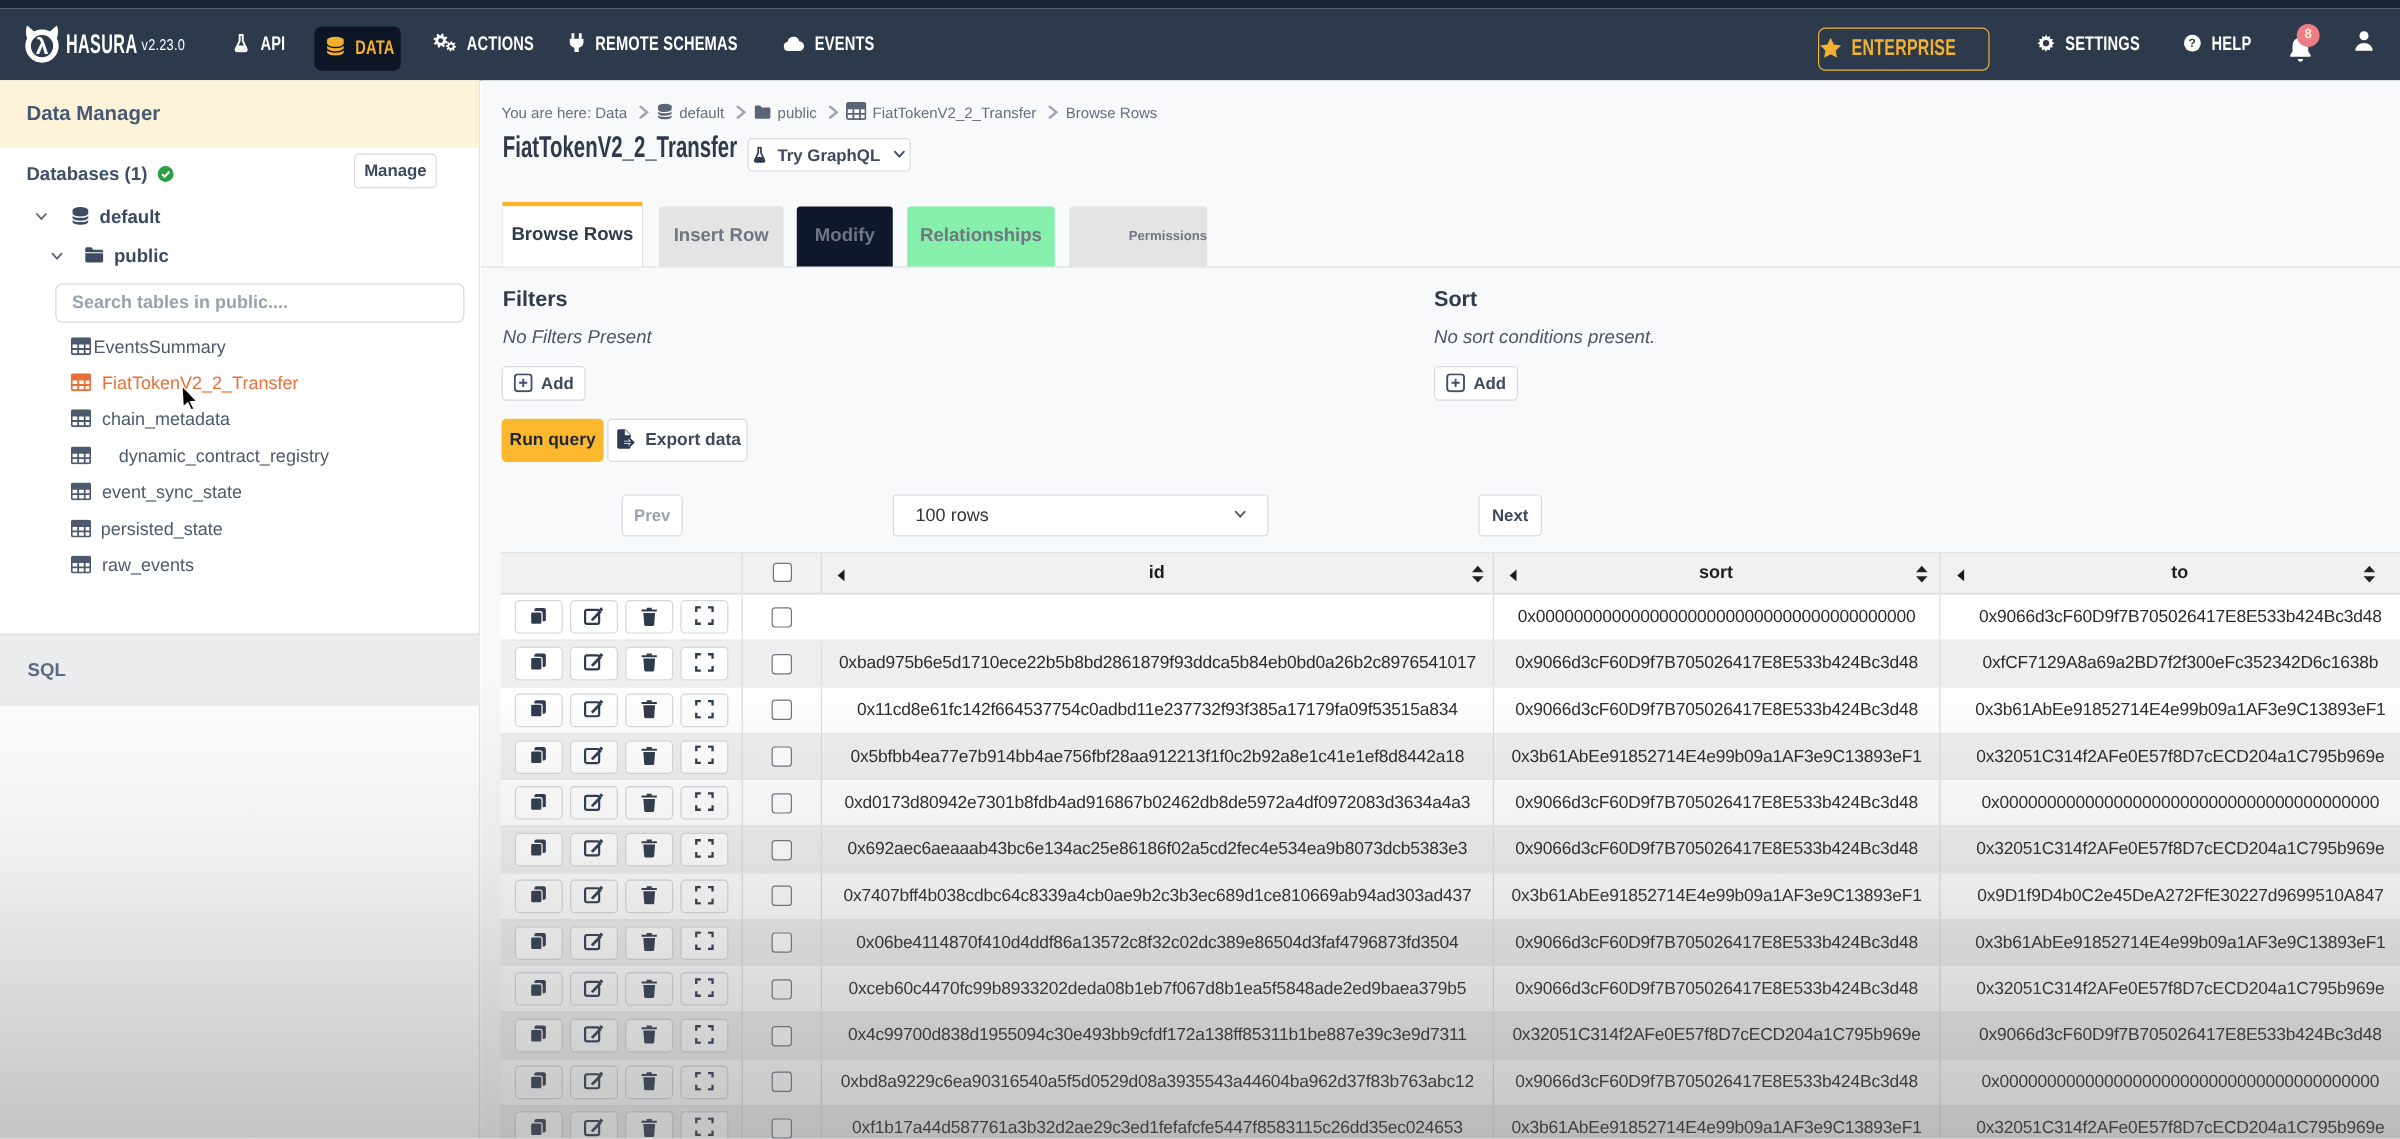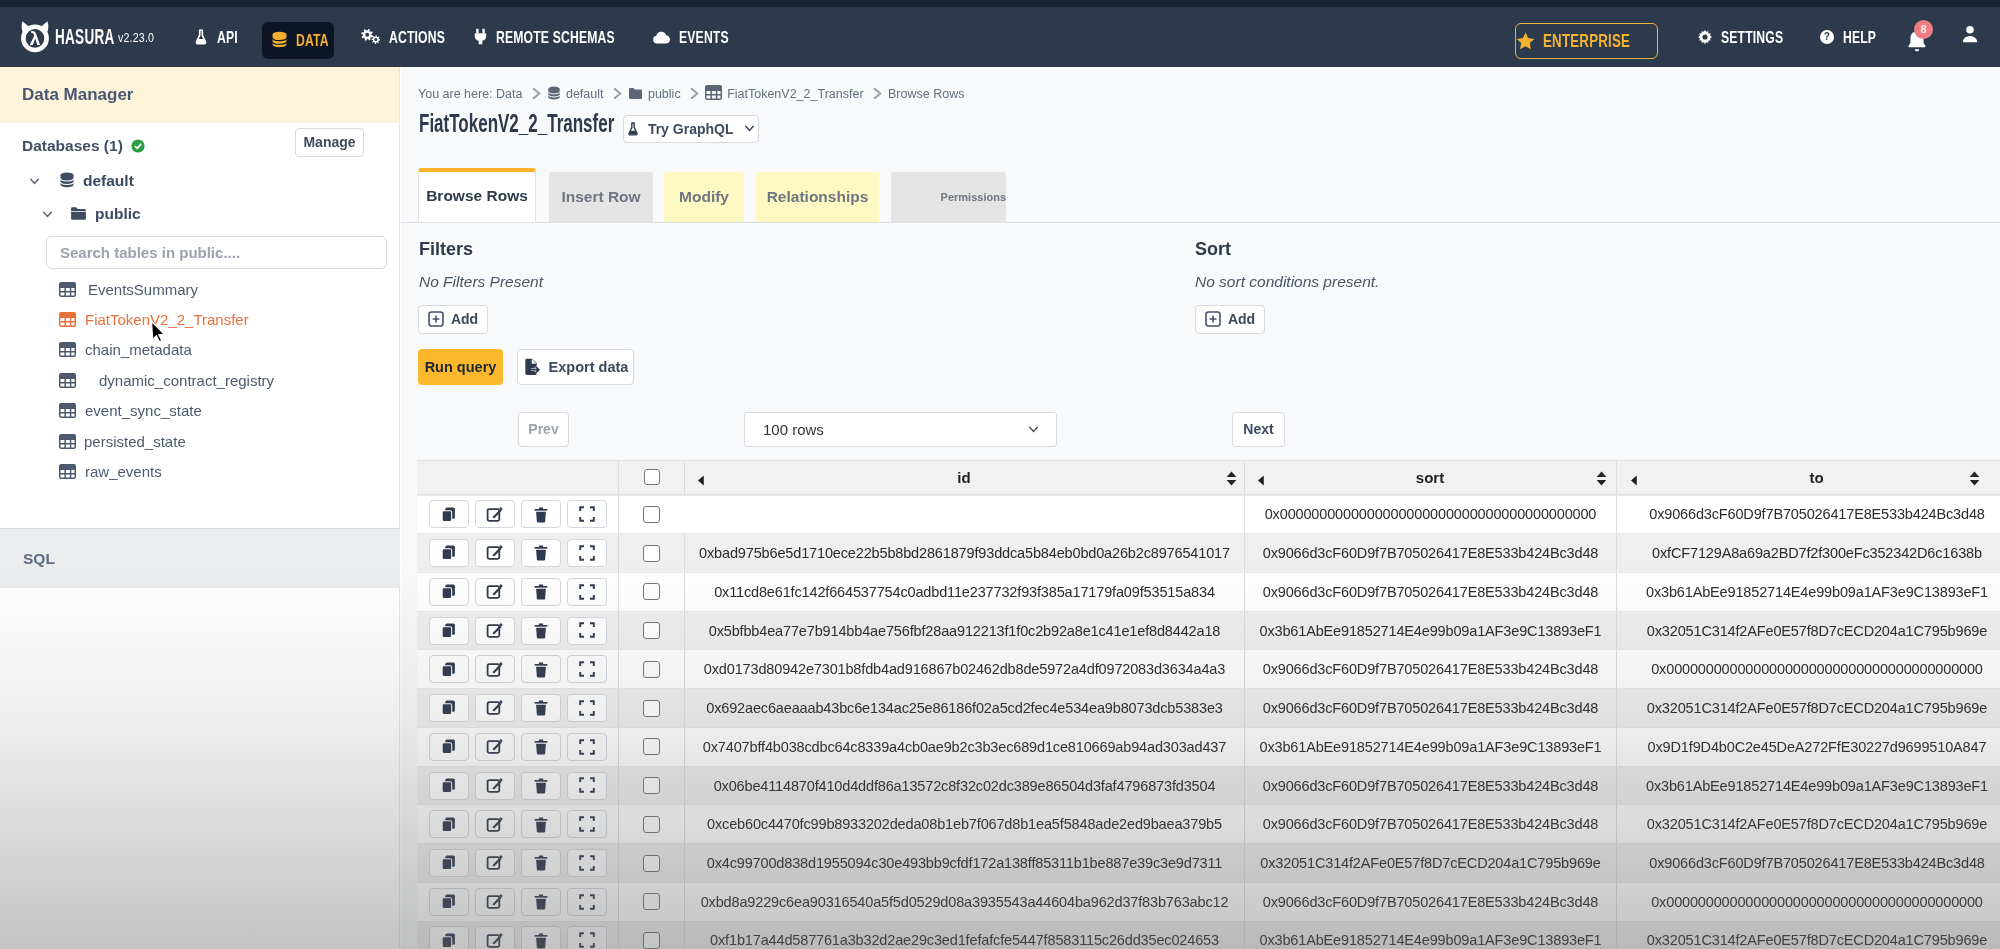--- a/index.html
+++ b/index.html
@@ -102,21 +102,21 @@
       </svg></div>
   <div style="position:absolute;left:70px;top:138px;font-weight:bold;font-size:15.5px;color:#3a4a63"><svg width="17" height="15" viewBox="0 0 16 14" style="vertical-align:-2px">
         <path d="M1 2.2 a1.2 1.2 0 0 1 1.2-1.2 h3.6 l1.5 1.8 h6.5 a1.2 1.2 0 0 1 1.2 1.2 v0.8 h-14 Z" fill="#3e4c63"></path>
         <path d="M1 5.6 h14 v6 a1.2 1.2 0 0 1 -1.2 1.2 h-11.6 a1.2 1.2 0 0 1 -1.2 -1.2 Z" fill="#3e4c63"></path>
       </svg><span style="margin-left:8px">public</span></div>
   <div style="position:absolute;left:46px;top:169px;width:341px;height:33px;background:#fff;border:1px solid #d7dade;border-radius:6px;line-height:31px;padding-left:13px;color:#9aa2ad;font-size:15px;font-weight:bold">Search tables in public....</div>
   <div style="position:absolute;left:59px;top:207.5px;height:30px;line-height:30px;color:#4d5a6e;font-size:15px;white-space:nowrap"><svg width="17" height="15" viewBox="0 0 16 14" style="vertical-align:-2px">
         <rect x="0.7" y="0.7" width="14.6" height="12.6" rx="1.2" fill="none" stroke="#4d5a6e" stroke-width="1.4"></rect>
         <path d="M0.7 5 h14.6 M0.7 9.2 h14.6 M5.8 5 V13.3 M10.9 5 V13.3" stroke="#4d5a6e" stroke-width="1.4"></path>
         <rect x="0.7" y="0.7" width="14.6" height="4.3" fill="#4d5a6e"></rect>
-      </svg><span style="margin-left:12px">EventsSummary</span></div>
+      </svg><span style="margin-left:2px">EventsSummary</span></div>
 <div style="position:absolute;left:59px;top:237.5px;height:30px;line-height:30px;color:#e8703a;font-size:15px;white-space:nowrap"><svg width="17" height="15" viewBox="0 0 16 14" style="vertical-align:-2px">
         <rect x="0.7" y="0.7" width="14.6" height="12.6" rx="1.2" fill="none" stroke="#e8703a" stroke-width="1.4"></rect>
         <path d="M0.7 5 h14.6 M0.7 9.2 h14.6 M5.8 5 V13.3 M10.9 5 V13.3" stroke="#e8703a" stroke-width="1.4"></path>
         <rect x="0.7" y="0.7" width="14.6" height="4.3" fill="#e8703a"></rect>
       </svg><span style="margin-left:9px">FiatTokenV2_2_Transfer</span></div>
 <div style="position:absolute;left:59px;top:268.0px;height:30px;line-height:30px;color:#4d5a6e;font-size:15px;white-space:nowrap"><svg width="17" height="15" viewBox="0 0 16 14" style="vertical-align:-2px">
         <rect x="0.7" y="0.7" width="14.6" height="12.6" rx="1.2" fill="none" stroke="#4d5a6e" stroke-width="1.4"></rect>
         <path d="M0.7 5 h14.6 M0.7 9.2 h14.6 M5.8 5 V13.3 M10.9 5 V13.3" stroke="#4d5a6e" stroke-width="1.4"></path>
         <rect x="0.7" y="0.7" width="14.6" height="4.3" fill="#4d5a6e"></rect>
       </svg><span style="margin-left:9px">chain_metadata</span></div>
@@ -169,38 +169,38 @@
   <div class="hbtn" style="left:222px;top:48px;width:136px;height:28px;line-height:26px;font-size:14px;white-space:nowrap"><svg width="14" height="14" viewBox="0 0 14 16" style="vertical-align:-2px">
         <path d="M5 1.2 h4 M5.7 1.2 v5 L2.5 12.8 a1.3 1.3 0 0 0 1.2 1.9 h6.6 a1.3 1.3 0 0 0 1.2-1.9 L8.3 6.2 v-5" fill="none" stroke="#2e3a4d" stroke-width="1.6"></path>
         <path d="M4.4 10 h5.2 l1.5 3.2 a0.6 0.6 0 0 1 -0.6 0.9 h-7 a0.6 0.6 0 0 1 -0.6-0.9 Z" fill="#2e3a4d"></path>
       </svg><span style="margin-left:8px">Try GraphQL</span> <span style="margin-left:6px"><svg width="13" height="13" viewBox="0 0 12 12" style="vertical-align:-1px">
           <path d="M2.5 4 L6 7.8 L9.5 4" fill="none" stroke="#3d4a5e" stroke-width="1.4" stroke-linecap="round"></path>
         </svg></span></div>
 
   <div style="position:absolute;left:0px;top:155px;width:1599px;border-bottom:1px solid #dfe1e4"></div>
   <div style="position:absolute;left:17px;top:101px;width:118px;height:54px;background:#fff;border:1px solid #dfe1e4;border-bottom:none;border-top:4px solid #fcb32c;border-radius:3px 3px 0 0;text-align:center;line-height:48px;font-weight:bold;font-size:15.5px;color:#2f3a4c">Browse Rows</div>
   <div class="tab" style="position:absolute;left:148px;top:105px;width:104px;height:50px;background:#e4e4e5;border-radius:3px 3px 0 0;text-align:center;line-height:50px;font-weight:bold;font-size:15.5px;color:#6f7681">Insert Row</div>
-  <div class="tab" style="position:absolute;left:263px;top:105px;width:80px;height:50px;background:#fef9c3;border-radius:3px 3px 0 0;text-align:center;line-height:50px;font-weight:bold;font-size:15.5px;color:#6f7681">Modify</div>
-  <div class="tab" style="position:absolute;left:355px;top:105px;width:123px;height:50px;background:#fef9c3;border-radius:3px 3px 0 0;text-align:center;line-height:50px;font-weight:bold;font-size:15.5px;color:#6f7681">Relationships</div>
+  <div class="tab" style="position:absolute;left:263px;top:105px;width:80px;height:50px;background:#0f172a;border-radius:3px 3px 0 0;text-align:center;line-height:50px;font-weight:bold;font-size:15.5px;color:#6f7681">Modify</div>
+  <div class="tab" style="position:absolute;left:355px;top:105px;width:123px;height:50px;background:#86efac;border-radius:3px 3px 0 0;text-align:center;line-height:50px;font-weight:bold;font-size:15.5px;color:#6f7681">Relationships</div>
   <div class="tab" style="position:absolute;left:490px;top:105px;width:115px;height:50px;background:#e4e4e5;border-radius:3px 3px 0 0;text-align:right;line-height:50px;font-weight:bold;font-size:11px;color:#6f7681">Permissions</div>
 
   <div style="position:absolute;left:18px;top:172px;font-size:18px;font-weight:bold;color:#2f3a4c">Filters</div>
   <div style="position:absolute;left:18px;top:206px;font-size:15.5px;font-style:italic;color:#4a5568">No Filters Present</div>
   <div class="hbtn" style="left:17px;top:238px;width:70px;height:29px;line-height:27px;font-size:14px"><svg width="16" height="16" viewBox="0 0 16 16" style="vertical-align:-3px">
         <rect x="1" y="1" width="14" height="14" rx="2.4" fill="none" stroke="#44516b" stroke-width="1.6"></rect>
         <path d="M8 4.6 V11.4 M4.6 8 H11.4" stroke="#44516b" stroke-width="1.6"></path>
       </svg><span style="margin-left:7px">Add</span></div>
   <div style="position:absolute;left:794px;top:172px;font-size:18px;font-weight:bold;color:#2f3a4c">Sort</div>
   <div style="position:absolute;left:794px;top:206px;font-size:15.5px;font-style:italic;color:#4a5568">No sort conditions present.</div>
   <div class="hbtn" style="left:794px;top:238px;width:70px;height:29px;line-height:27px;font-size:14px"><svg width="16" height="16" viewBox="0 0 16 16" style="vertical-align:-3px">
         <rect x="1" y="1" width="14" height="14" rx="2.4" fill="none" stroke="#44516b" stroke-width="1.6"></rect>
         <path d="M8 4.6 V11.4 M4.6 8 H11.4" stroke="#44516b" stroke-width="1.6"></path>
       </svg><span style="margin-left:7px">Add</span></div>
   <div style="position:absolute;left:17px;top:282px;width:85px;height:36px;background:#fbb82d;border-radius:4px;text-align:center;line-height:36px;font-weight:bold;font-size:14.5px;color:#1f2733">Run query</div>
-  <div class="hbtn" style="left:116px;top:282px;width:117px;height:36px;line-height:34px;font-size:14.5px"><svg width="18" height="18" viewBox="0 0 17 17" style="vertical-align:-4px">
+  <div class="hbtn" style="left:105px;top:282px;width:117px;height:36px;line-height:34px;font-size:14.5px"><svg width="18" height="18" viewBox="0 0 17 17" style="vertical-align:-4px">
         <path d="M2.2 2 a1.4 1.4 0 0 1 1.4-1.4 h5 l4.4 4.4 v9.6 a1.4 1.4 0 0 1 -1.4 1.4 h-8 a1.4 1.4 0 0 1 -1.4 -1.4 Z" fill="#2e3a4d"></path>
         <path d="M8.2 0.8 v4.6 h4.6 z" fill="#eef1f4"></path>
         <path d="M7.6 11 h7.2 m-3 -3 l3.2 3 l-3.2 3" stroke="#fff" stroke-width="2.6" fill="none"></path>
         <path d="M7.6 11 h7.2 m-3 -3 l3.2 3 l-3.2 3" stroke="#2e3a4d" stroke-width="1.5" fill="none"></path>
       </svg><span style="margin-left:8px">Export data</span></div>
 
   <div class="hbtn" style="left:117px;top:345px;width:51px;height:35px;line-height:33px;font-size:14px;color:#9ca3af">Prev</div>
   <div style="position:absolute;left:343px;top:345px;width:313px;height:35px;background:#fff;border:1px solid #d6dade;border-radius:3px;line-height:33px;padding-left:18px;font-size:15px;color:#333">100 rows<span style="position:absolute;right:16px;top:0"><svg width="13" height="13" viewBox="0 0 12 12" style="vertical-align:-1px">
           <path d="M2.5 4 L6 7.8 L9.5 4" fill="none" stroke="#555" stroke-width="1.4" stroke-linecap="round"></path>
         </svg></span></div>

